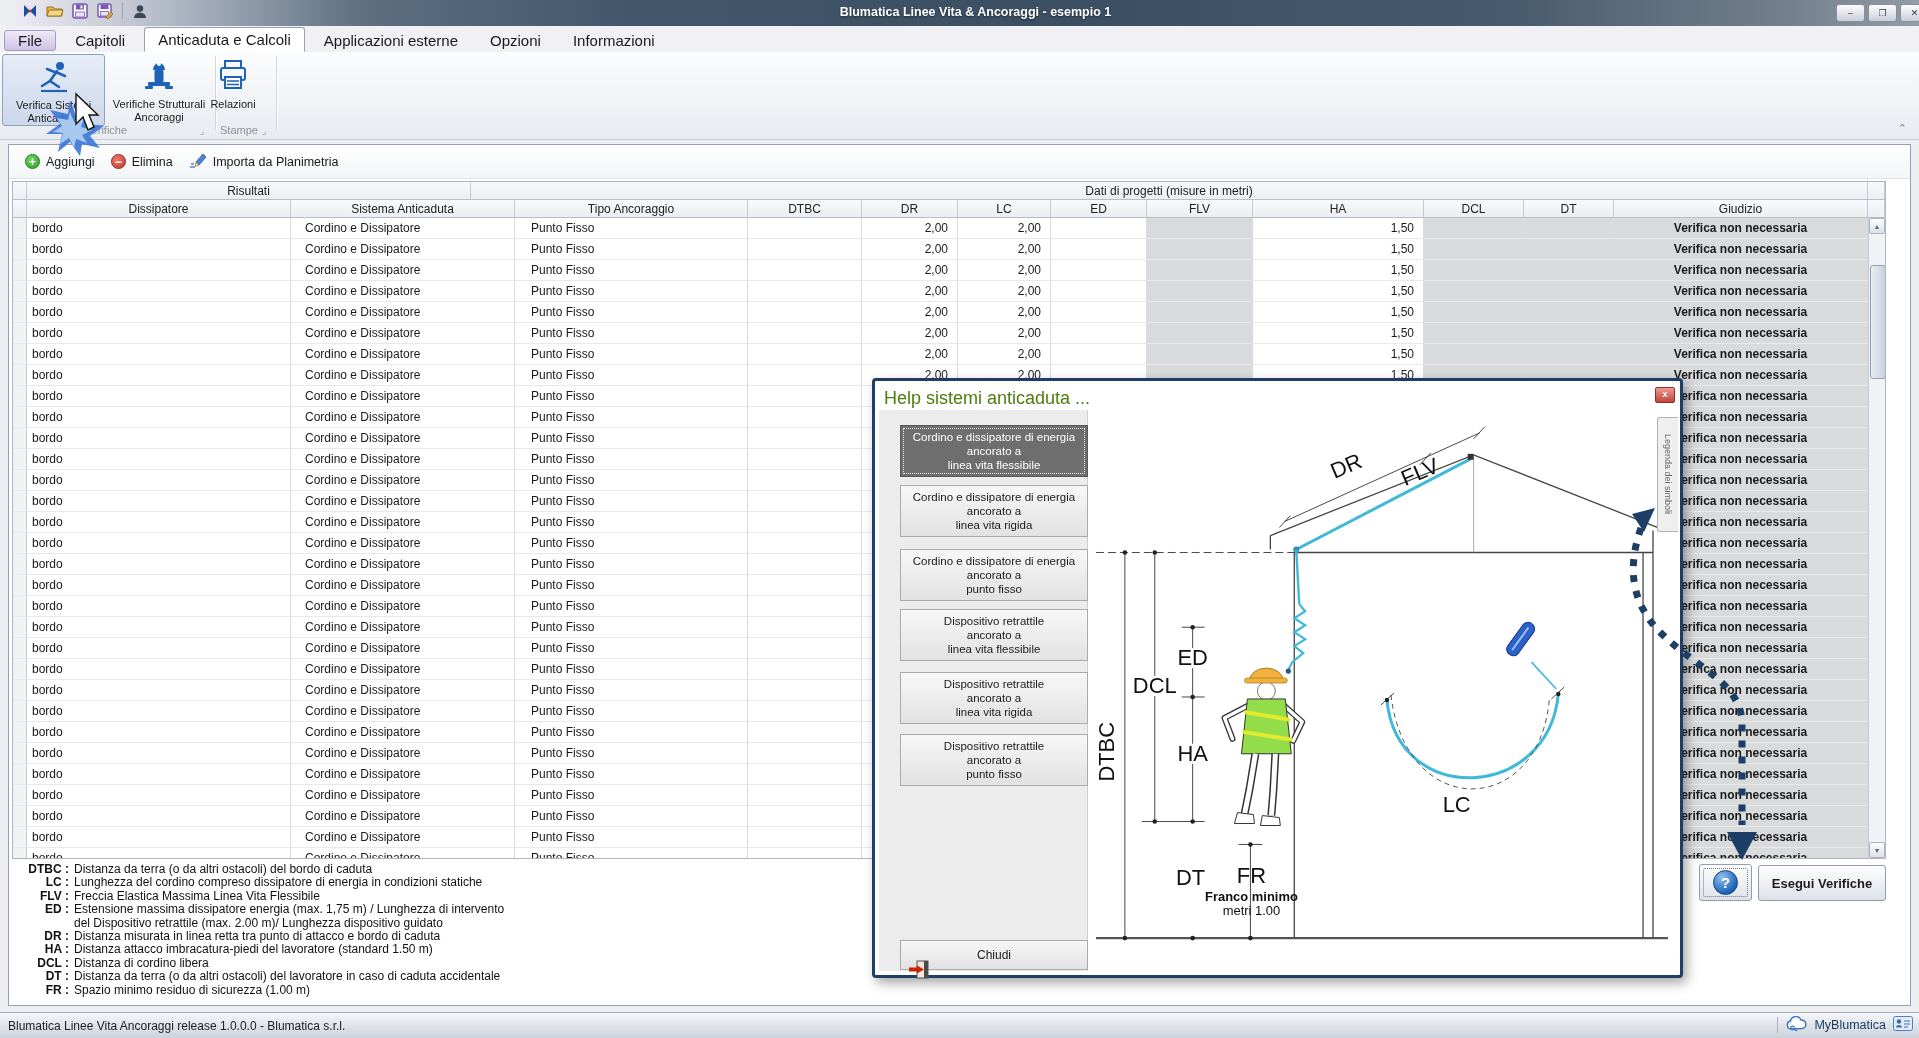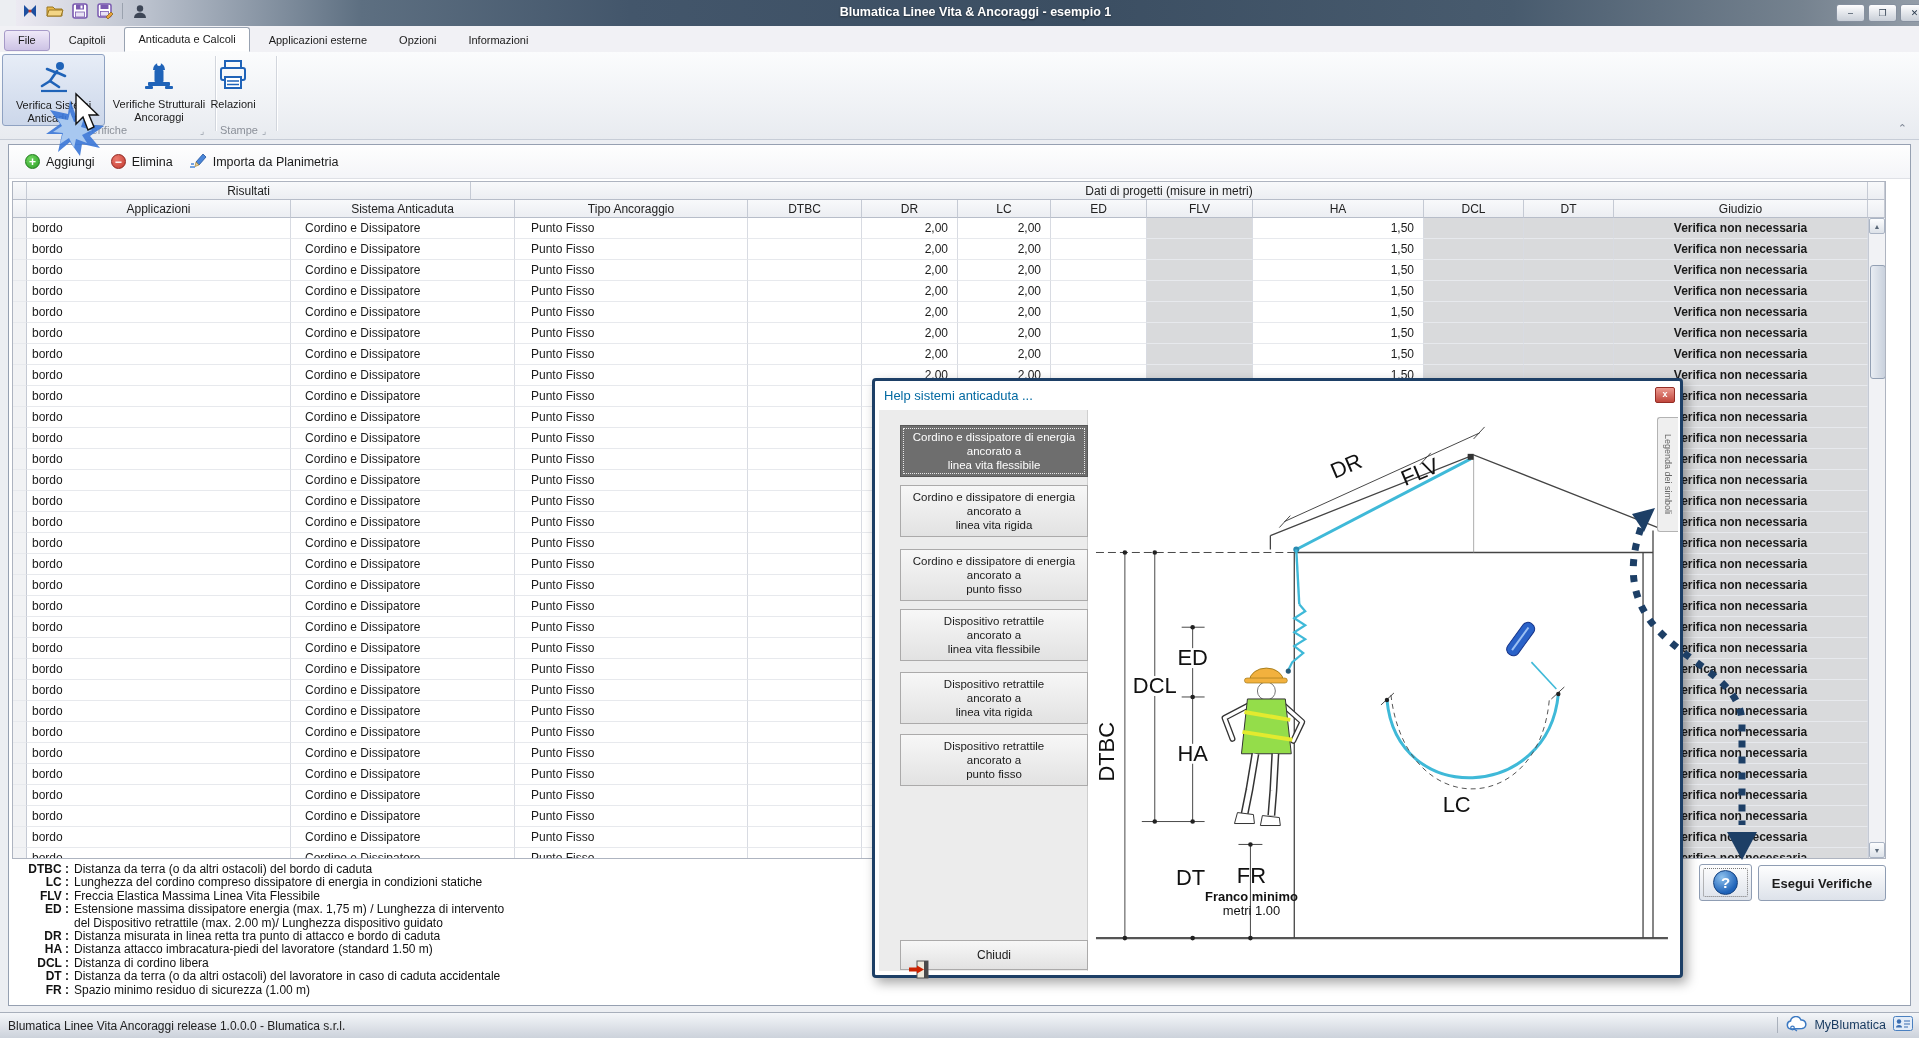--- a/index.html
+++ b/index.html
@@ -11,21 +11,21 @@
   .qat{position:absolute;left:5px;top:2px;display:flex;align-items:center;gap:7px;}
   .qat .sep{width:1px;height:16px;background:#9aa2ae;margin:0 1px;}
   .qicon{width:18px;height:18px;display:flex;align-items:center;justify-content:center;}
   .window-title{position:absolute;left:300px;right:300px;top:5px;text-align:center;color:#fff;
     font-size:12.5px;font-weight:bold;text-shadow:0 1px 2px rgba(0,0,0,.5);}
   .winbtns{position:absolute;right:6px;top:4px;display:flex;gap:3px;}
   .winbtn{width:27px;height:16px;background:linear-gradient(#fdfdfe,#c9cfd8);border:1px solid #86909f;
     border-radius:3px;display:flex;align-items:center;justify-content:center;font-size:9px;color:#2a3a4c;line-height:1;}
   
   .tabbar{position:absolute;left:0;top:26px;width:100%;height:26px;background:#f1f1f5;display:flex;align-items:flex-end;padding-left:4px;box-sizing:border-box;}
-  .tab{height:23px;line-height:23px;padding:0 13px;font-size:11px;color:#1a1a1a;margin-right:6px;white-space:nowrap;}
+  .tab{height:23px;line-height:23px;padding:0 13px;font-size:15px;color:#1a1a1a;margin-right:6px;white-space:nowrap;}
   .tab.file{background:linear-gradient(#efe9f8,#cdc3e5);border:1px solid #a69ac8;border-radius:3px;height:19px;line-height:19px;margin-bottom:1px;}
   .tab.active{background:#fff;border:1px solid #98a2b1;border-bottom:1px solid #fbfcfd;border-radius:3px 3px 0 0;position:relative;z-index:3;}
   
   .ribbon{position:absolute;left:0;top:52px;width:100%;height:88px;
     background:linear-gradient(#fbfcfd,#e8ebf0);border-bottom:1px solid #c7cdd7;box-sizing:border-box;}
   .bigbtn{position:absolute;top:2px;height:72px;text-align:center;font-size:11px;line-height:13px;color:#1a1a1a;
     display:flex;flex-direction:column;align-items:center;box-sizing:border-box;padding-top:4px;}
   .bigbtn .blabel{white-space:pre-line;margin-top:3px;}
   .bigbtn.selected{background:linear-gradient(#e7edf7,#ccd7ea);border:1px solid #8fa2c2;border-radius:3px;}
   .grp-sep{position:absolute;top:4px;bottom:8px;width:1px;background:#d2d6dd;box-shadow:1px 0 0 #ffffff;}
@@ -83,21 +83,21 @@
   
   .statusbar{position:absolute;left:0;bottom:0;width:100%;height:26px;
     background:linear-gradient(#f4f6f9,#ccd2db);border-top:1px solid #a8afbb;box-sizing:border-box;font-size:12px;}
   .status-left{position:absolute;left:8px;top:6px;color:#222;}
   .status-right{position:absolute;right:6px;top:2px;display:flex;align-items:center;gap:7px;height:20px;}
   .status-right .sep{width:1px;height:16px;background:#aab1bc;}
   .mybl{color:#16395f;font-size:12.5px;}
   
   .dialog{position:absolute;left:872px;top:378px;width:811px;height:600px;background:#fff;
     border:3px solid #1d3f66;border-radius:4px;box-shadow:4px 5px 12px rgba(0,0,0,.35);box-sizing:border-box;z-index:40;}
-  .dlg-title{position:absolute;left:9px;top:7px;font-size:13px;color:#0369a1;}
+  .dlg-title{position:absolute;left:9px;top:7px;font-size:18px;color:#4d7c0f;}
   .dlg-close{position:absolute;right:5px;top:6px;width:18px;height:14px;
     background:linear-gradient(#eb9a90,#c0463c);border:1px solid #952d25;border-radius:2px;
     color:#fff;font-size:9px;line-height:12px;text-align:center;font-weight:bold;}
   .dlg-left{position:absolute;left:4px;top:29px;width:208px;bottom:4px;background:#ececec;border-right:1px solid #cfcfcf;}
   .dbtn{position:absolute;left:21px;width:188px;height:52px;display:flex;align-items:center;justify-content:center;
     text-align:center;font-size:11.5px;line-height:14px;white-space:pre-line;color:#1a1a1a;
     background:linear-gradient(#f7f7f7,#e2e2e2);border:1px solid #abaaaa;box-sizing:border-box;}
   .dbtn.selected{background:#6e6e6e;color:#fff;border-color:#585858;outline:1px dotted #e9e9e9;outline-offset:-4px;}
   .dbtn.chiudi{height:30px;font-size:12px;}
   .dbtn .exicon{position:absolute;left:7px;top:5px;}
@@ -255,21 +255,21 @@
 
   <div class="grid">
     <div class="hrow">
       <div class="hcell c0"></div>
       <div class="hcell gR">Risultati</div>
       <div class="hcell gL">Dati di progetti (misure in metri)</div>
       <div class="hcell sc"></div>
     </div>
     <div class="hrow" id="col-header-row">
       <div class="hcell c0" style="border-top:none;"></div>
-    <div class="hcell c1">Applicazioni</div>
+    <div class="hcell c1">Dissipatore</div>
         <div class="hcell c2">Sistema Anticaduta</div>
         <div class="hcell c3">Tipo Ancoraggio</div>
         <div class="hcell c4">DTBC</div>
         <div class="hcell c5">DR</div>
         <div class="hcell c6">LC</div>
         <div class="hcell c7">ED</div>
         <div class="hcell c8">FLV</div>
         <div class="hcell c9">HA</div>
         <div class="hcell c10">DCL</div>
         <div class="hcell c11">DT</div>

